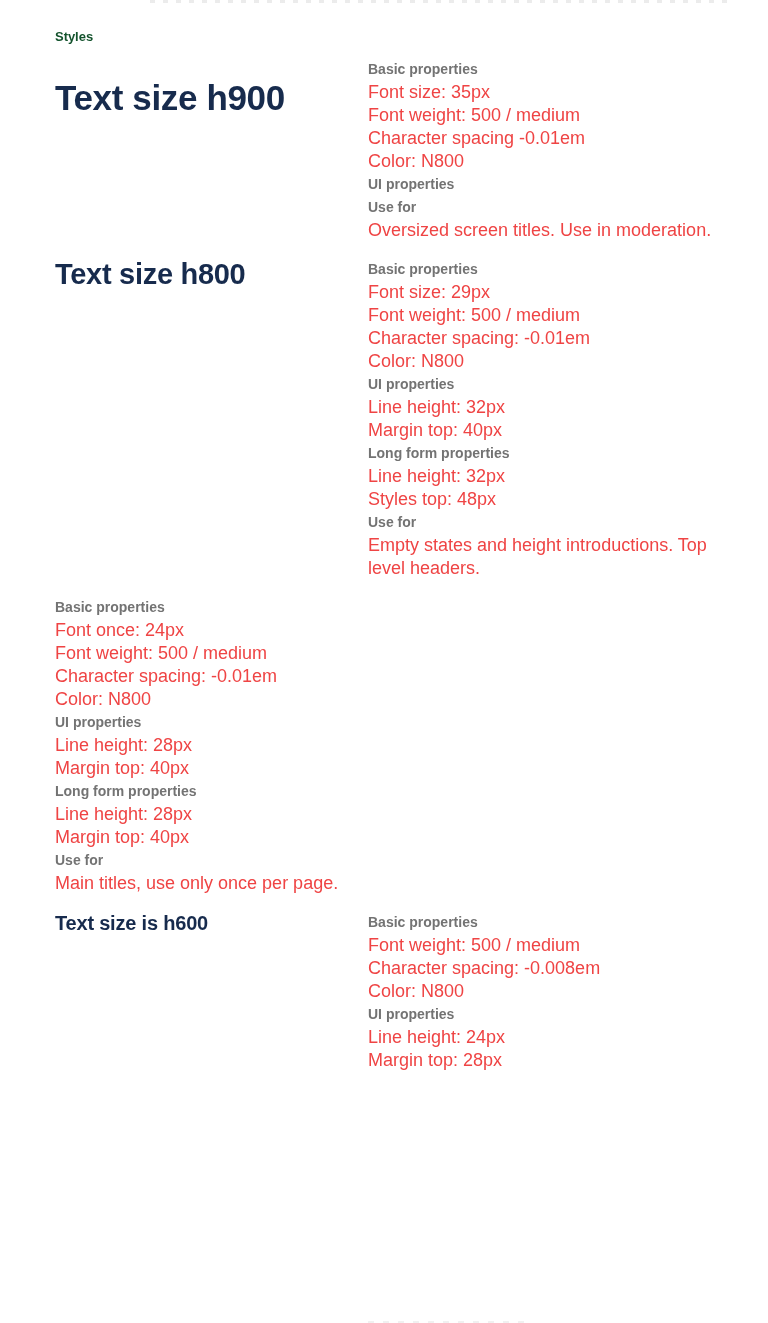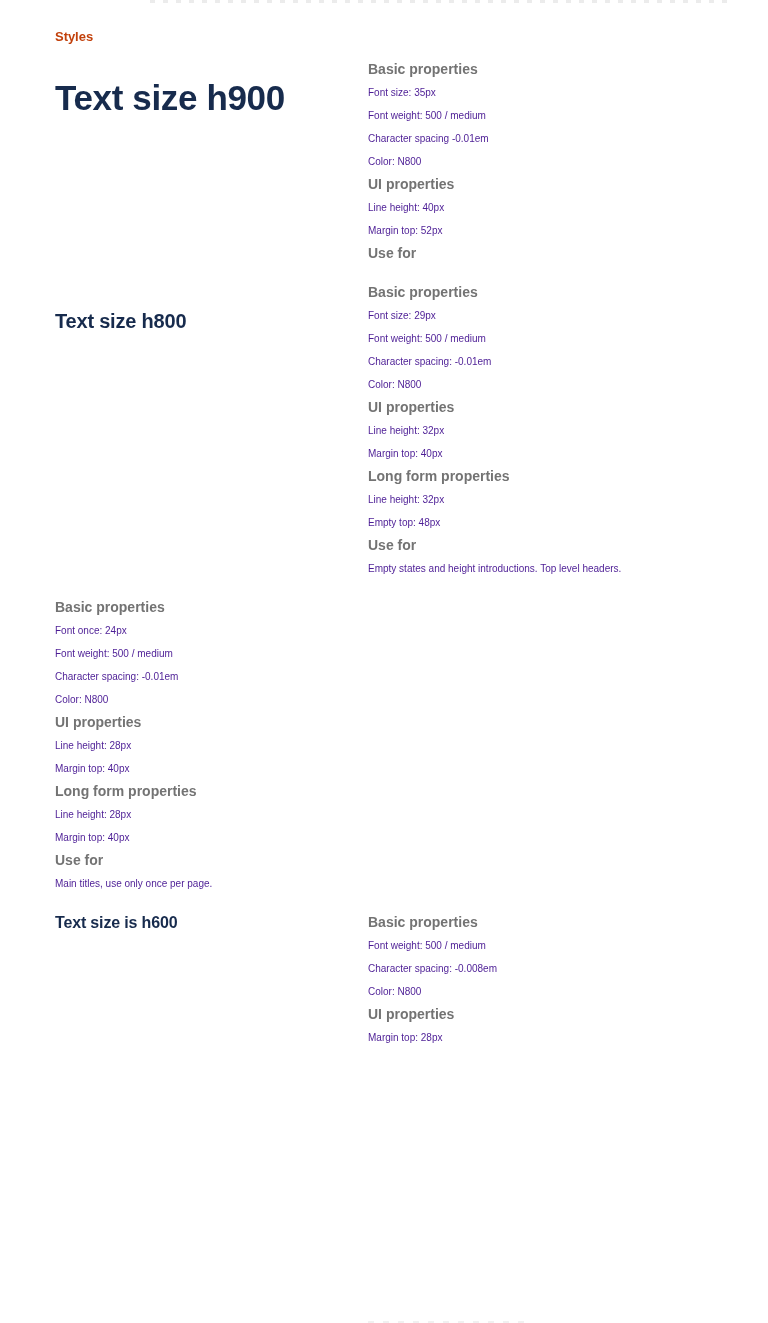--- a/index.html
+++ b/index.html
@@ -26,21 +26,21 @@
     background: repeating-linear-gradient(90deg, #e2e2e2 0 6px, transparent 6px 15px);
     opacity: 0.5;
   }
   .content {
     padding: 29px 40px 0 55px;
   }
   .page-label {
     font-size: 13px;
     line-height: 16px;
     font-weight: 700;
-    color: #c2410c;
+    color: #14532d;
     letter-spacing: -0.003em;
     margin-bottom: 13px;
   }
   .section {
     display: flex;
     align-items: flex-start;
     margin-bottom: 16px;
   }
   .section .title-col {
     width: 313px;
@@ -56,24 +56,24 @@
     min-width: 0;
   }
   .group + .group { }
   .group-heading {
     font-size: 14px;
     line-height: 23px;
     font-weight: 700;
     color: #737373;
   }
   .prop-line {
-    font-size: 10px;
+    font-size: 18px;
     line-height: 23px;
     font-weight: 400;
-    color: #4c1d95;
+    color: #ef4444;
   }
 </style>
 </head>
 <body>
 
 <div class="top-clip"></div>
 
 <div class="content">
   <div class="page-label">Styles</div>
   <div id="sections">
@@ -90,36 +90,34 @@
   <div class="prop-line">Font weight: 500 / medium</div>
 
   <div class="prop-line">Character spacing -0.01em</div>
 
   <div class="prop-line">Color: N800</div>
 </div>
   </div>
 
   <div class="group">
     <div class="group-heading">UI properties</div>
-    <div class="lines">
-  <div class="prop-line">Line height: 40px</div>
-
-  <div class="prop-line">Margin top: 52px</div>
-</div>
   </div>
 
   <div class="group">
     <div class="group-heading">Use for</div>
+    <div class="lines">
+  <div class="prop-line">Oversized screen titles. Use in moderation.</div>
+</div>
   </div>
 </div>
   </div>
 
   <div class="section">
     <div class="title-col">
-      <div class="style-title" style="font-size: 20px; line-height: 32px; margin-top: 24px;">Text size h800</div>
+      <div class="style-title" style="font-size: 29px; line-height: 32px;">Text size h800</div>
     </div>
     <div class="props-col props">
   <div class="group">
     <div class="group-heading">Basic properties</div>
     <div class="lines">
   <div class="prop-line">Font size: 29px</div>
 
   <div class="prop-line">Font weight: 500 / medium</div>
 
   <div class="prop-line">Character spacing: -0.01em</div>
@@ -135,21 +133,21 @@
 
   <div class="prop-line">Margin top: 40px</div>
 </div>
   </div>
 
   <div class="group">
     <div class="group-heading">Long form properties</div>
     <div class="lines">
   <div class="prop-line">Line height: 32px</div>
 
-  <div class="prop-line">Empty top: 48px</div>
+  <div class="prop-line">Styles top: 48px</div>
 </div>
   </div>
 
   <div class="group">
     <div class="group-heading">Use for</div>
     <div class="lines">
   <div class="prop-line">Empty states and height introductions. Top level headers.</div>
 </div>
   </div>
 </div>
@@ -192,38 +190,39 @@
     <div class="group-heading">Use for</div>
     <div class="lines">
   <div class="prop-line">Main titles, use only once per page.</div>
 </div>
   </div>
 </div>
   </div>
 
   <div class="section">
     <div class="title-col">
-      <div class="style-title" style="font-size: 16px; line-height: 24px;">Text size is h600</div>
+      <div class="style-title" style="font-size: 20px; line-height: 24px;">Text size is h600</div>
     </div>
     <div class="props-col props">
   <div class="group">
     <div class="group-heading">Basic properties</div>
     <div class="lines">
 
   <div class="prop-line">Font weight: 500 / medium</div>
 
   <div class="prop-line">Character spacing: -0.008em</div>
 
   <div class="prop-line">Color: N800</div>
 </div>
   </div>
 
   <div class="group">
     <div class="group-heading">UI properties</div>
     <div class="lines">
+  <div class="prop-line">Line height: 24px</div>
 
   <div class="prop-line">Margin top: 28px</div>
 </div>
   </div>
 </div>
   </div>
 </div>
 </div>
 
 <div class="bottom-clip"></div>

